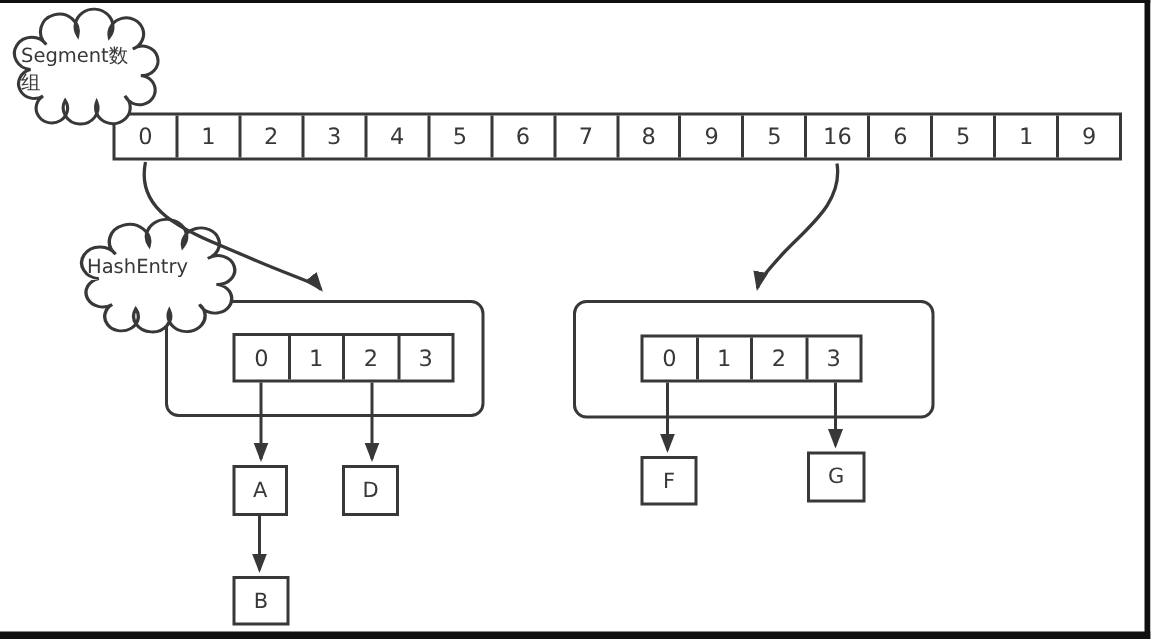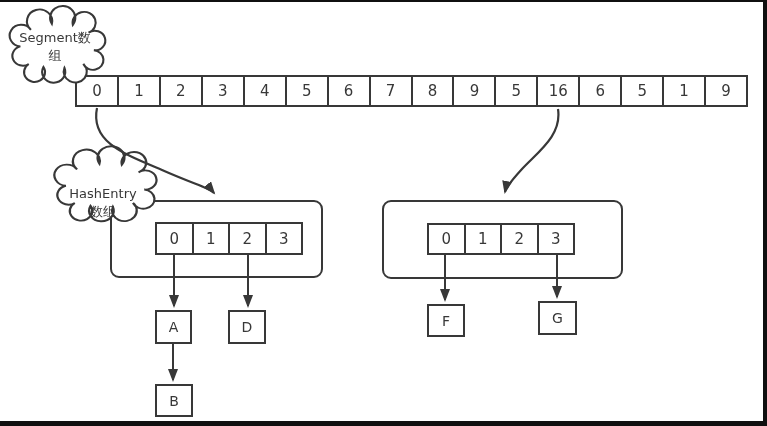--- a/index.html
+++ b/index.html
@@ -9,21 +9,21 @@
     border-top:2px solid #101010;border-right:4px solid #101010;border-bottom:5px solid #101010;
     font-family:"DejaVu Sans","Liberation Sans",sans-serif;color:#383838;
   }
   .shape{position:absolute;z-index:1;box-sizing:border-box;background:#fff;}
   .arr{display:flex;border:2px solid #383838;}
   .arr .cell{flex:1 1 0;display:flex;align-items:center;justify-content:center;font-size:15px;}
   .arr .cell + .cell{border-left:2px solid #383838;}
   .rrect{border:2px solid #383838;border-radius:9px;background:transparent;}
   .node{border:2px solid #383838;display:flex;align-items:center;justify-content:center;font-size:14px;}
   .overlay{position:absolute;left:0;top:0;width:767px;height:426px;z-index:2;pointer-events:none;}
-  .cloudlabel{position:absolute;z-index:3;text-align:center;font-size:13px;line-height:1.4;pointer-events:none;}
+  .cloudlabel{position:absolute;z-index:3;text-align:left;font-size:13px;line-height:1.4;pointer-events:none;}
   .cloudlabel span{display:block;}
 </style>
 </head>
 <body>
 
 <div class="frame">
 
   <div class="shape arr" style="left:75px;top:73px;width:673px;height:32px;">
 
   <div class="cell">0</div>
@@ -103,18 +103,17 @@
     <path d="M 173,342 L 173,378" fill="none" stroke="#383838" stroke-width="2" marker-end="url(#ah)"></path>
 
     <path d="M 445,253 L 445,298" fill="none" stroke="#383838" stroke-width="2" marker-end="url(#ah)"></path>
     <path d="M 557,253 L 557,295" fill="none" stroke="#383838" stroke-width="2" marker-end="url(#ah)"></path>
   </svg>
 
   <div class="cloudlabel" style="left:14px;top:27px;width:82px;">
     <span>Segment数</span>
     <span>组</span>
   </div>
-  <div class="cloudlabel" style="left:58px;top:168px;width:90px;margin-top:15px;">
+  <div class="cloudlabel" style="left:58px;top:168px;width:90px;">
     <span>HashEntry</span>
-    <span>数组</span>
   </div>
 
 </div>
 
 </body></html>

